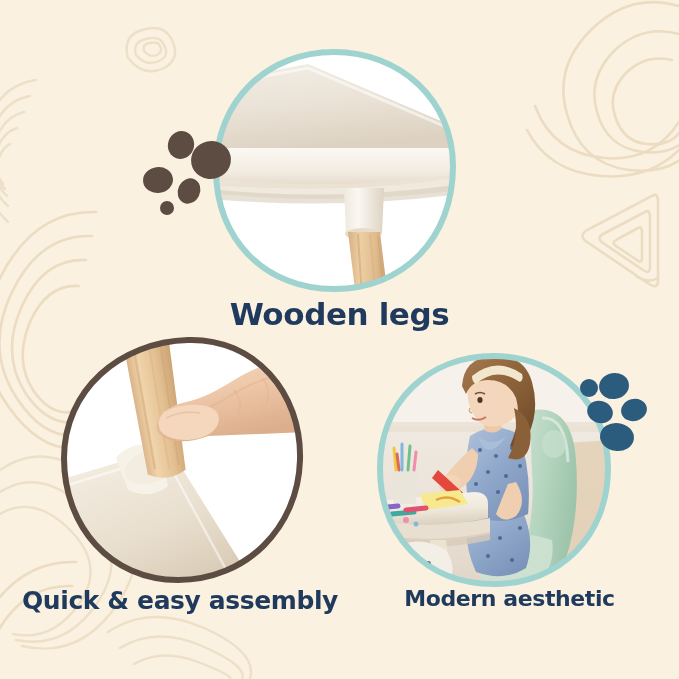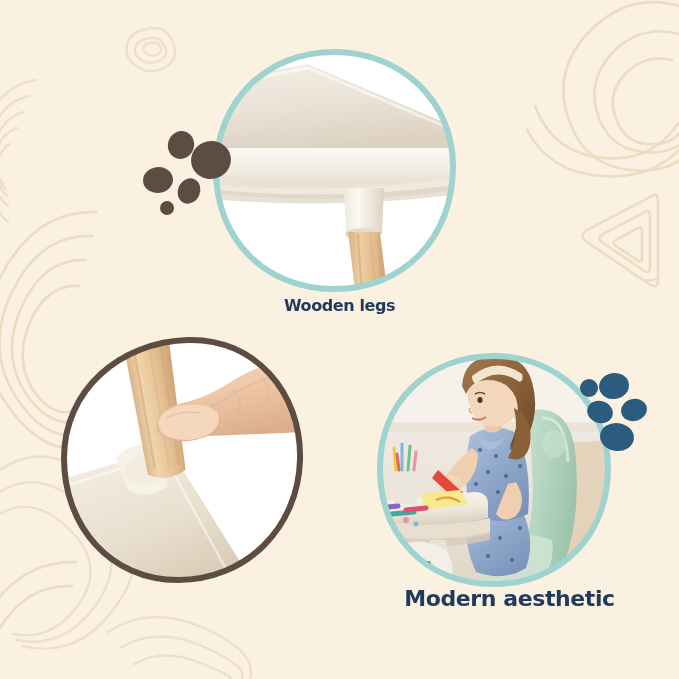--- a/index.html
+++ b/index.html
@@ -40,21 +40,21 @@
     color: #1f3a5c;
     font-weight: bold;
     letter-spacing: -0.4px;
     white-space: nowrap;
     font-family: "DejaVu Sans", "Liberation Sans", sans-serif;
   }
   #caption-wooden-legs {
     left: 0;
     top: 296px;
     width: 679px;
-    font-size: 16px;
+    font-size: 31px;
   }
   #caption-assembly {
     left: 0px;
     top: 586px;
     width: 360px;
     font-size: 25px;
   }
   #caption-aesthetic {
     left: 340px;
     top: 586px;
@@ -248,20 +248,21 @@
         <path d="M108 82 Q124 74 142 77" fill="none" stroke="#e2b896" stroke-width="1.6" opacity="0.6"></path>
 
         <path d="M176 54 Q186 66 180 78" fill="none" stroke="#e2b493" stroke-width="1.8" opacity="0.5"></path>
         <path d="M204 42 Q214 54 208 68" fill="none" stroke="#e2b493" stroke-width="1.8" opacity="0.45"></path>
       </g>
 
       <path d="M130 4 C196 2 244 56 242 124 C240 192 188 244 120 244 C52 244 6 190 6 122 C6 54 62 6 130 4 Z" fill="none" stroke="#5d4c41" stroke-width="6"></path>
     </svg>
   </div>
 
+  <div class="caption" id="caption-assembly">Quick &amp; easy assembly</div>
 
   <div class="feature" style="left:376px; top:352px; width:236px; height:236px;">
     <svg class="photo-ring" style="left:0; top:0; width:236px; height:236px;" viewBox="0 0 236 236">
       <defs>
         <clipPath id="clipBR">
           <path d="M118 4 C182 4 232 52 232 116 C232 184 184 232 118 232 C50 232 4 184 4 116 C4 50 52 4 118 4 Z"></path>
         </clipPath>
         <linearGradient id="roomGrad" x1="0" y1="0" x2="0" y2="1">
           <stop offset="0%" stop-color="#f4efe9"></stop>
           <stop offset="60%" stop-color="#ece4da"></stop>

